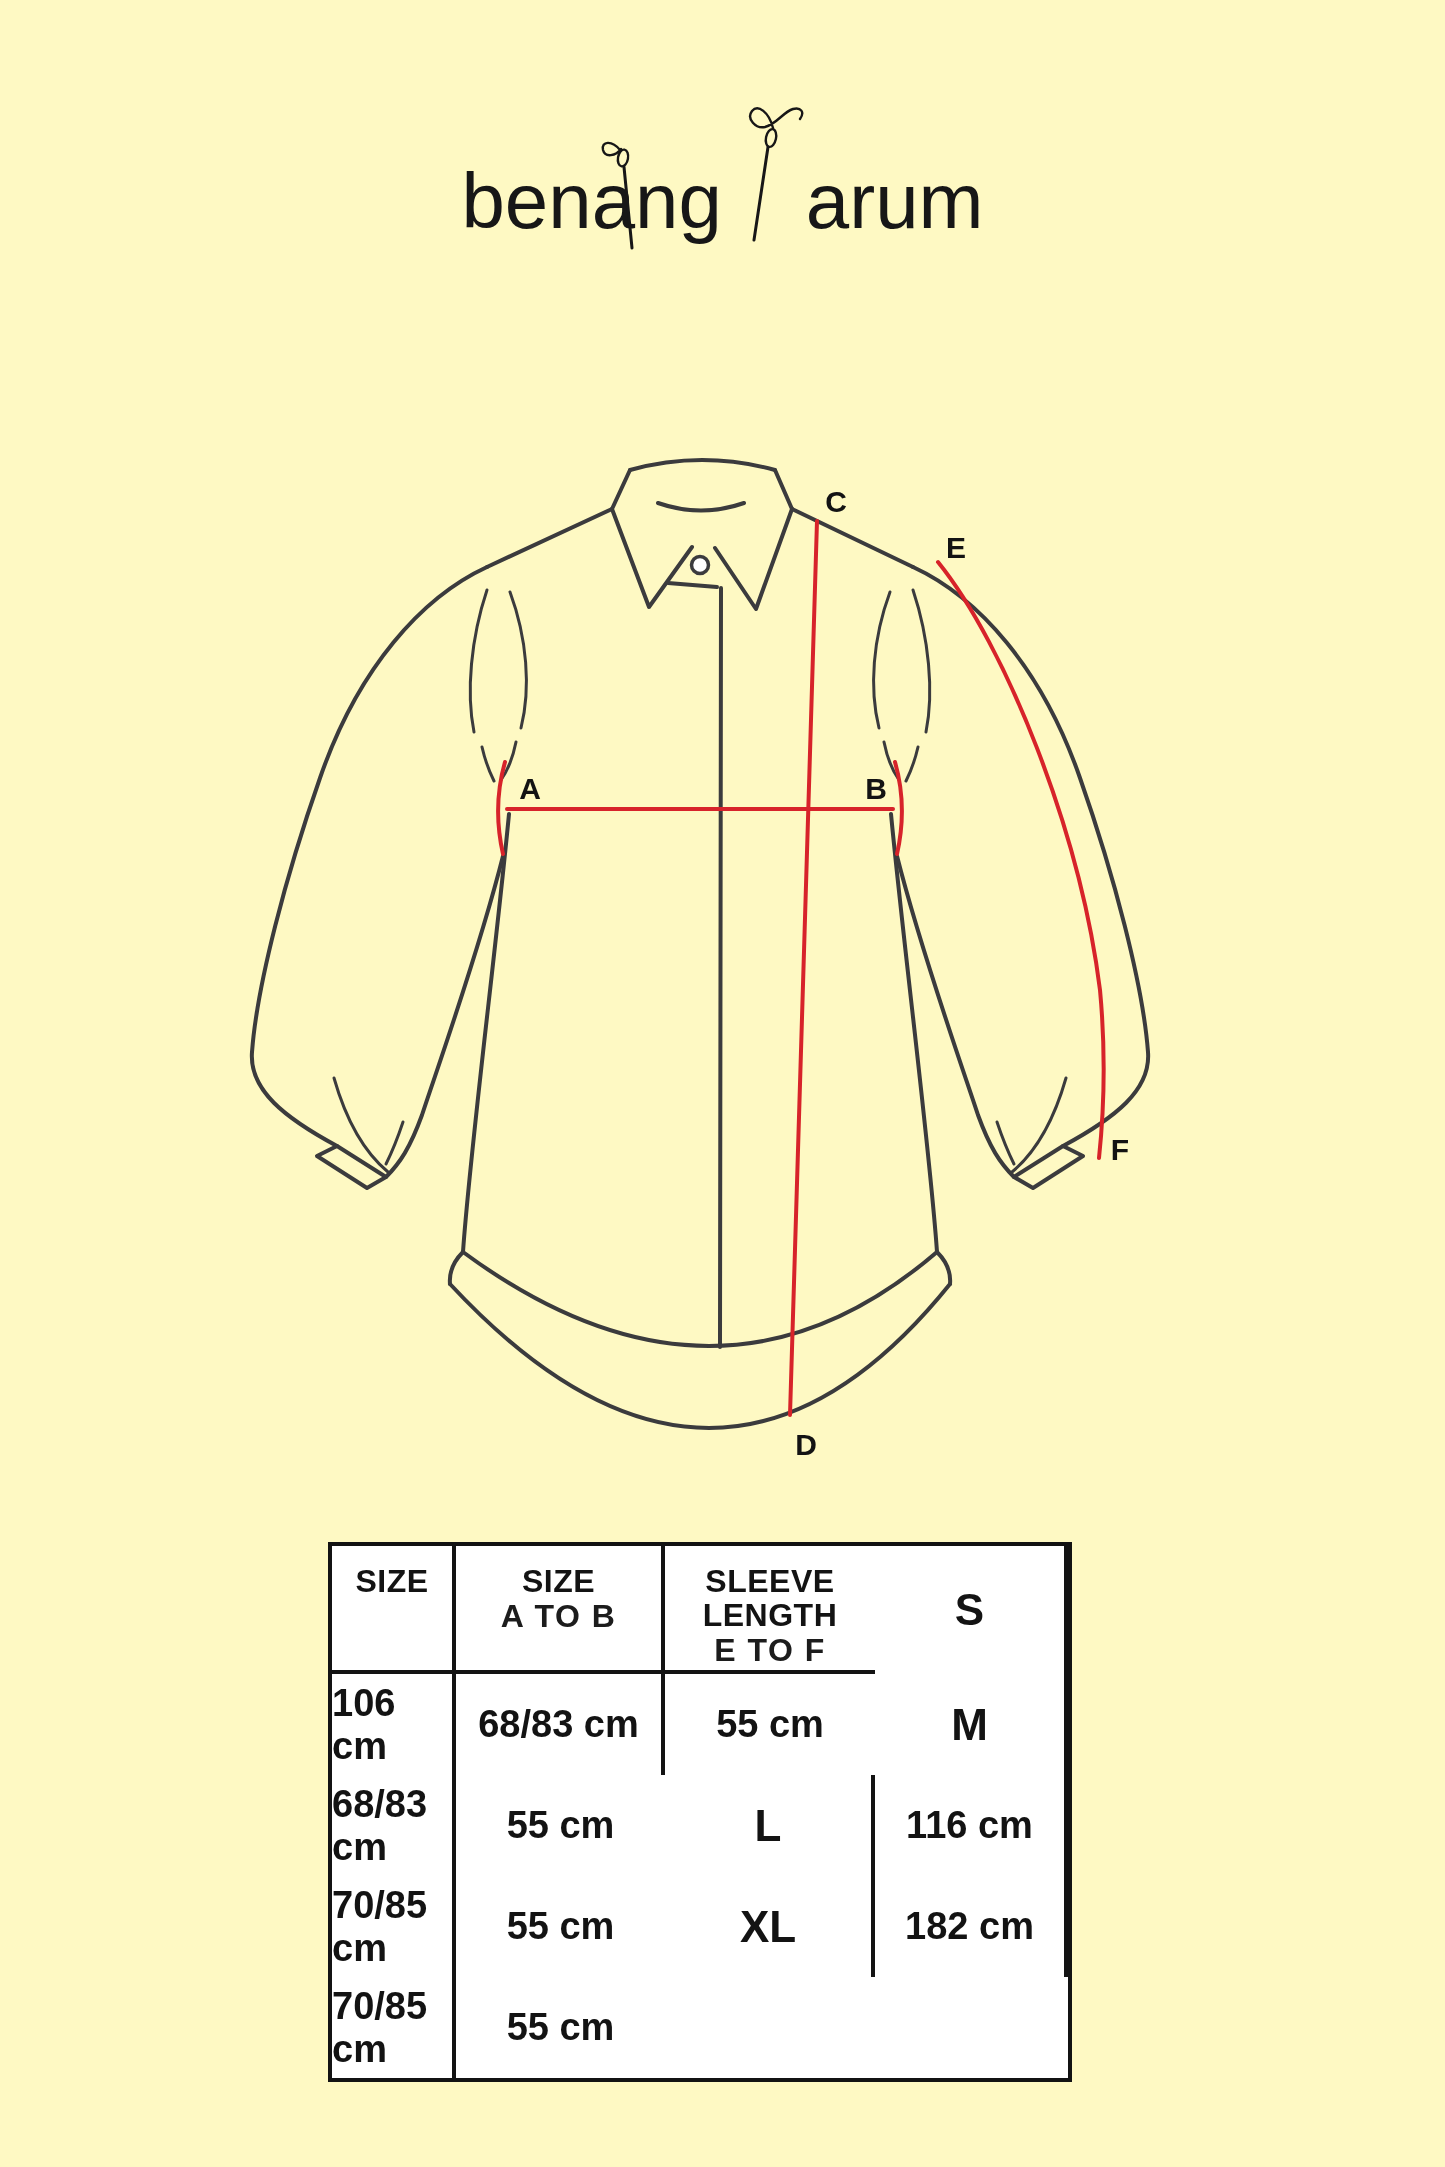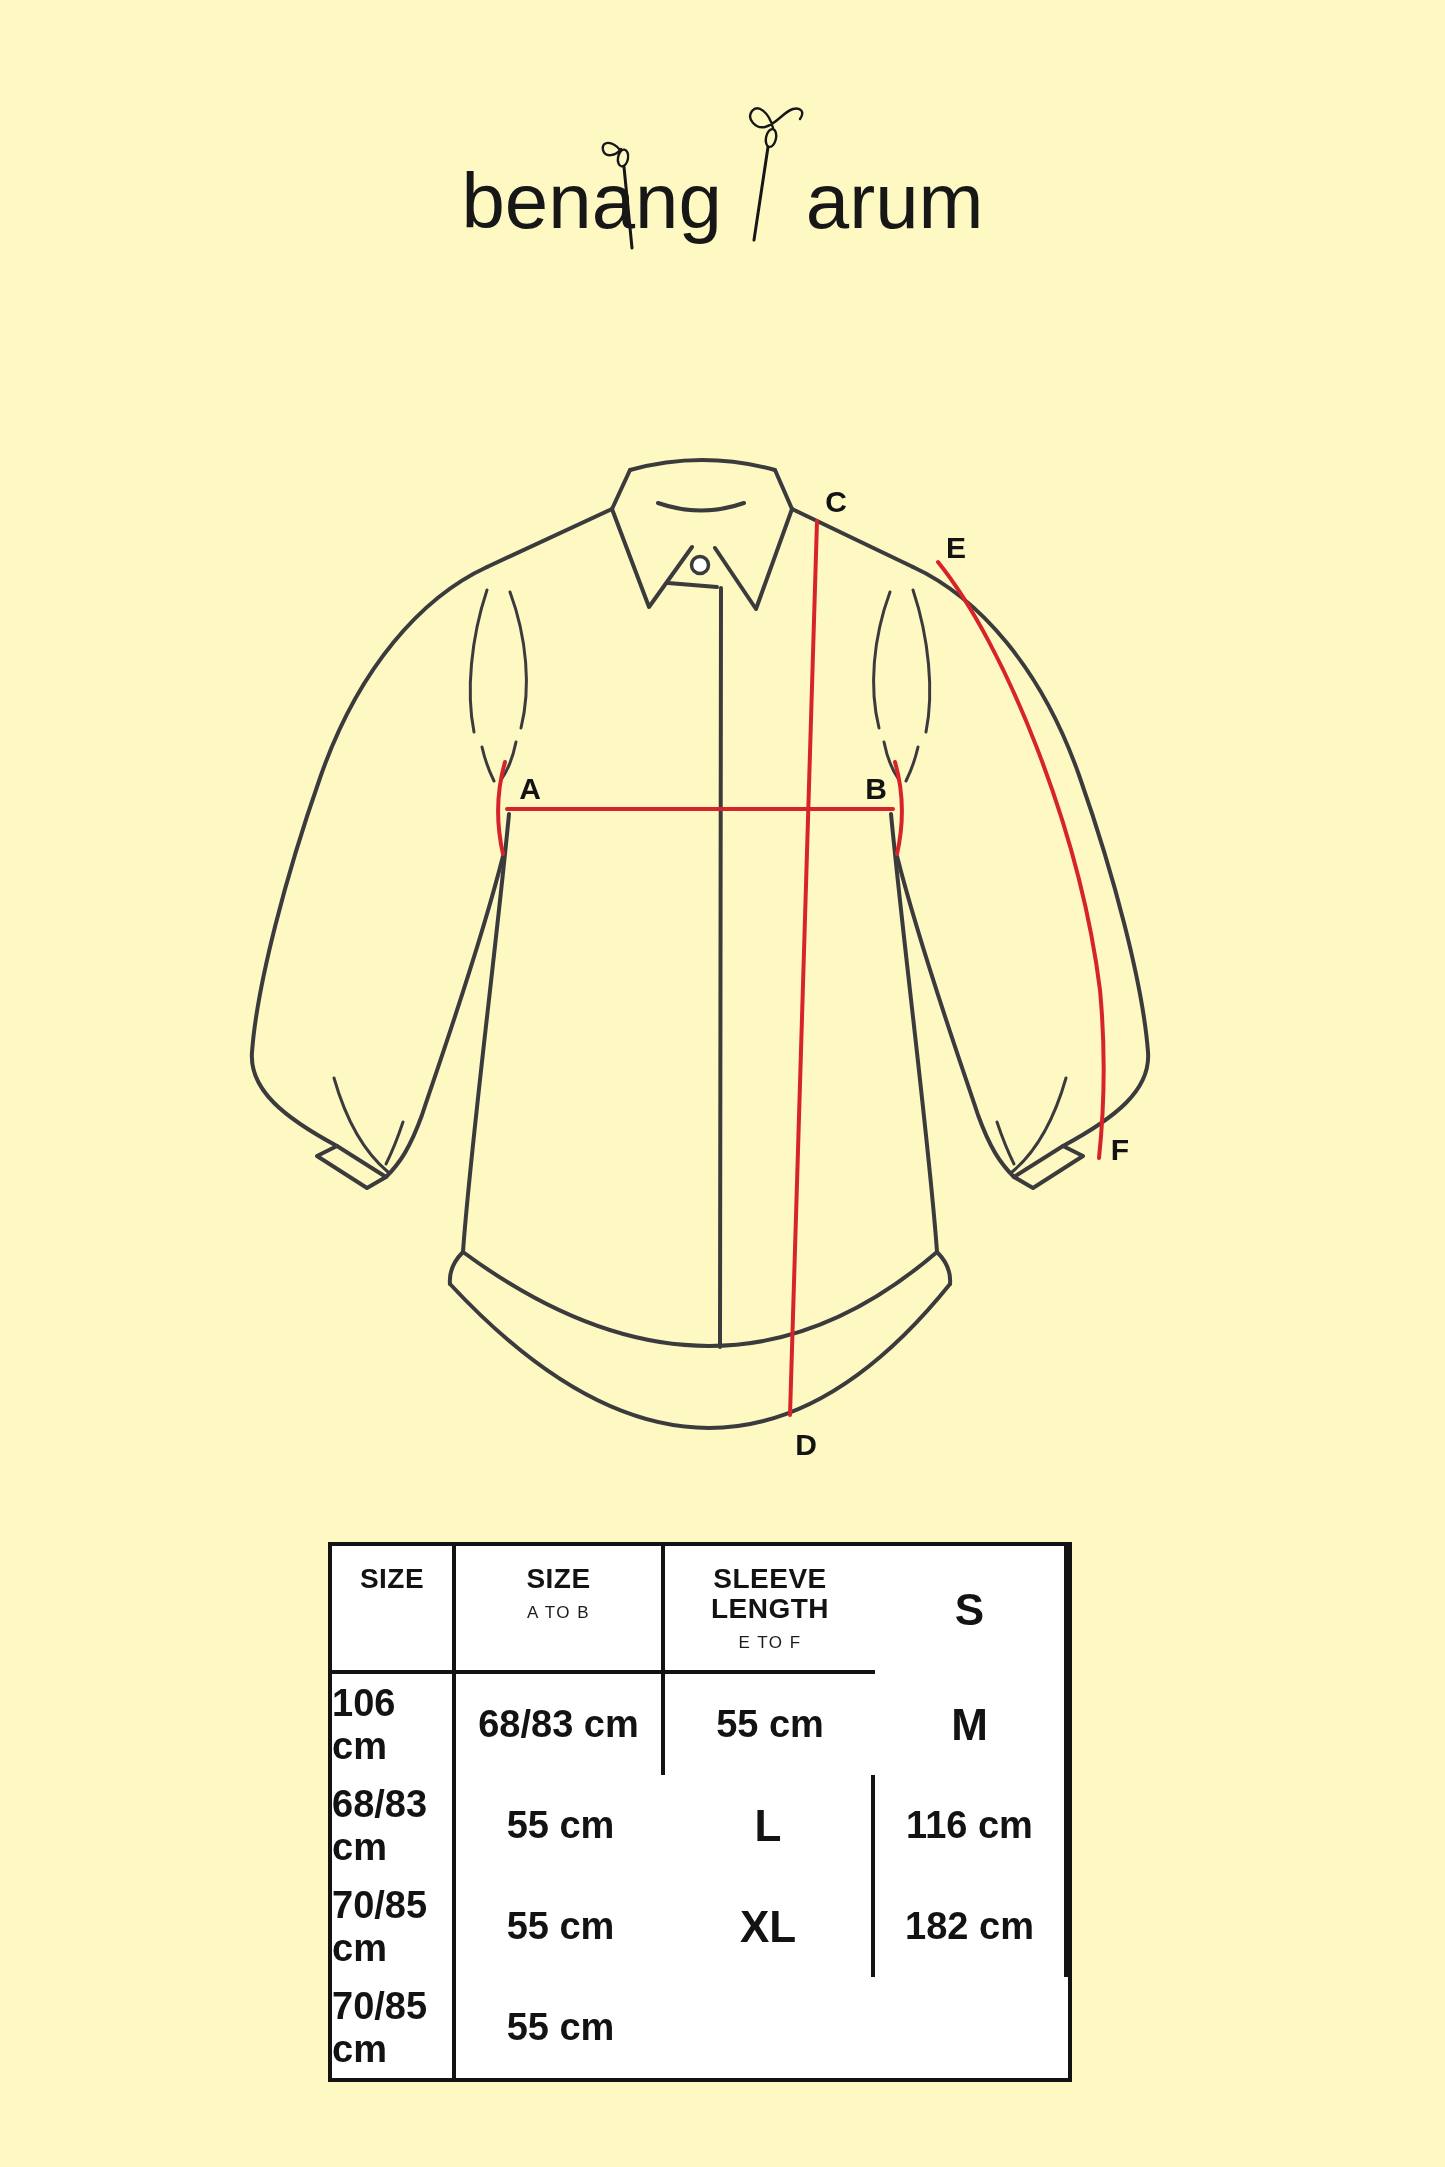--- a/index.html
+++ b/index.html
@@ -48,22 +48,22 @@
     position:absolute; left:328px; top:1542px;
     border:4px solid #131313;
     display:grid;
     grid-template-columns:124px 209px 210px 193px;
     grid-template-rows:128px repeat(4, 101px);
     background:#ffffff;
   }
   .cell { display:flex; flex-direction:column; align-items:center; justify-content:center; }
   .cell.head { justify-content:flex-start; padding-top:18px; border-bottom:4px solid #131313; }
   .cell.col1, .cell.col2, .cell.col3 { border-right:4px solid #131313; }
-  .h-title { font-size:28px; font-weight:800; line-height:1.07; text-align:center; letter-spacing:0.5px; color:#131313; }
-  .h-sub   { font-size:17px; font-weight:400; letter-spacing:1.5px; margin-top:9px; color:#1c1c1c; }
+  .h-title { font-size:32px; font-weight:800; line-height:1.07; text-align:center; letter-spacing:0.5px; color:#131313; }
+  .h-sub   { font-size:32px; font-weight:700; letter-spacing:1.5px; color:#1c1c1c; }
   .c-size  { font-size:44px; font-weight:800; }
   .c-val   { font-size:38px; font-weight:800; }
 </style>
 </head>
 <body>
 
 <div class="page">
 
   <div class="logo">
     <span class="logo-inner">

